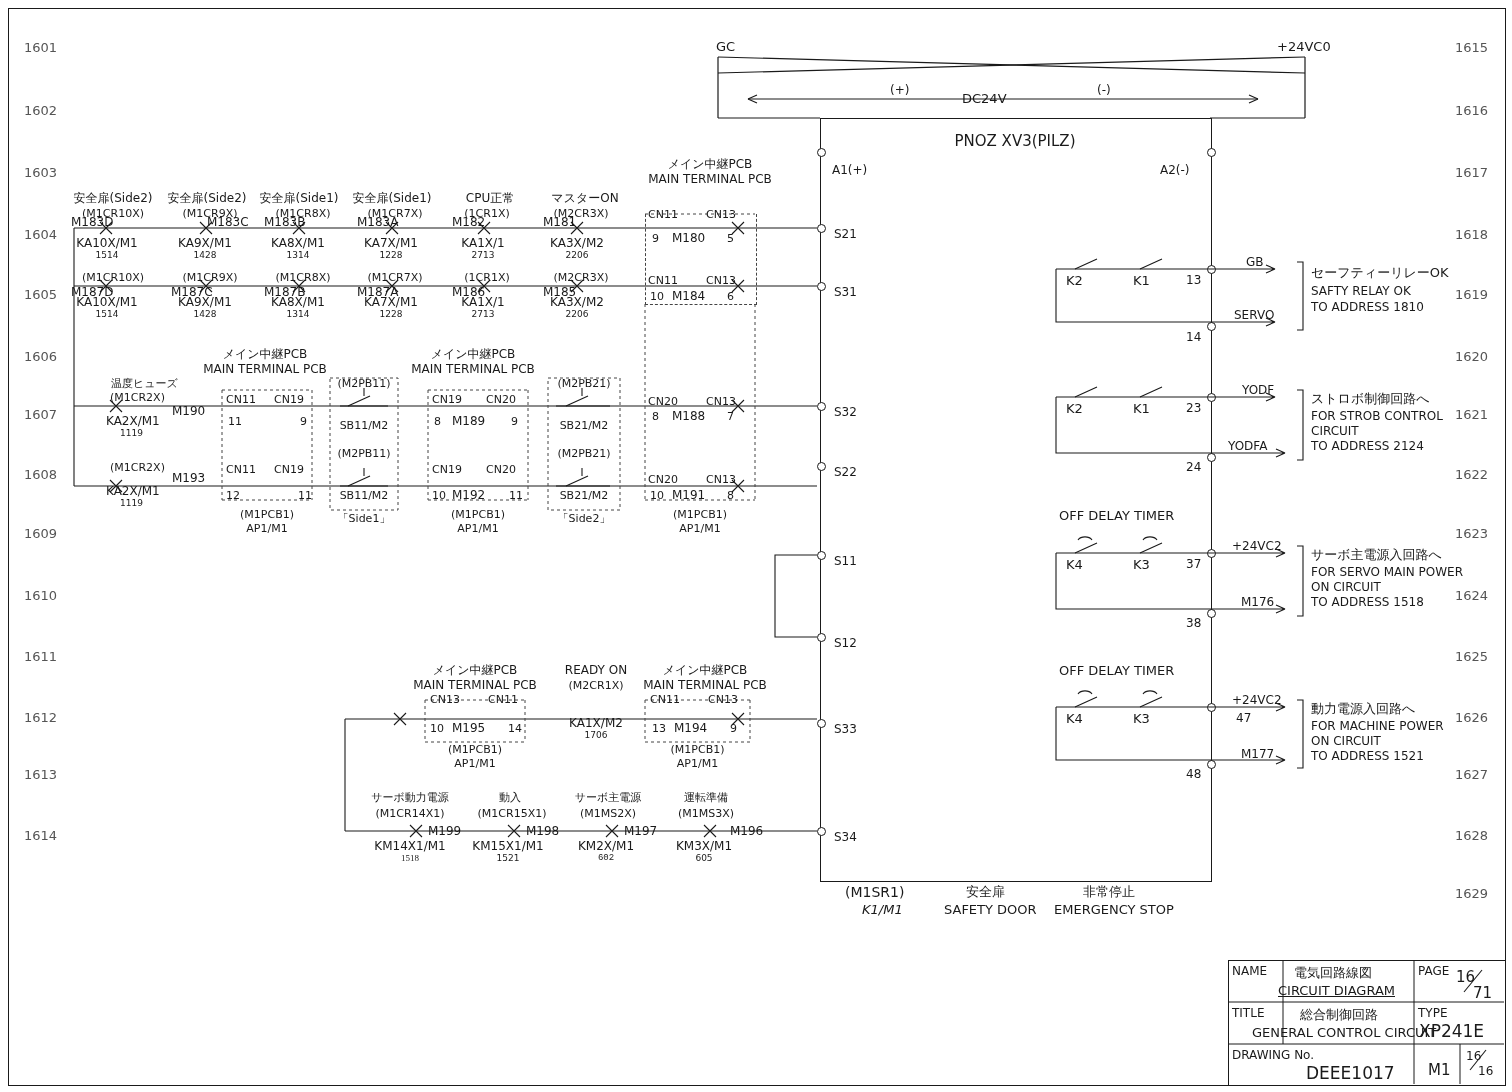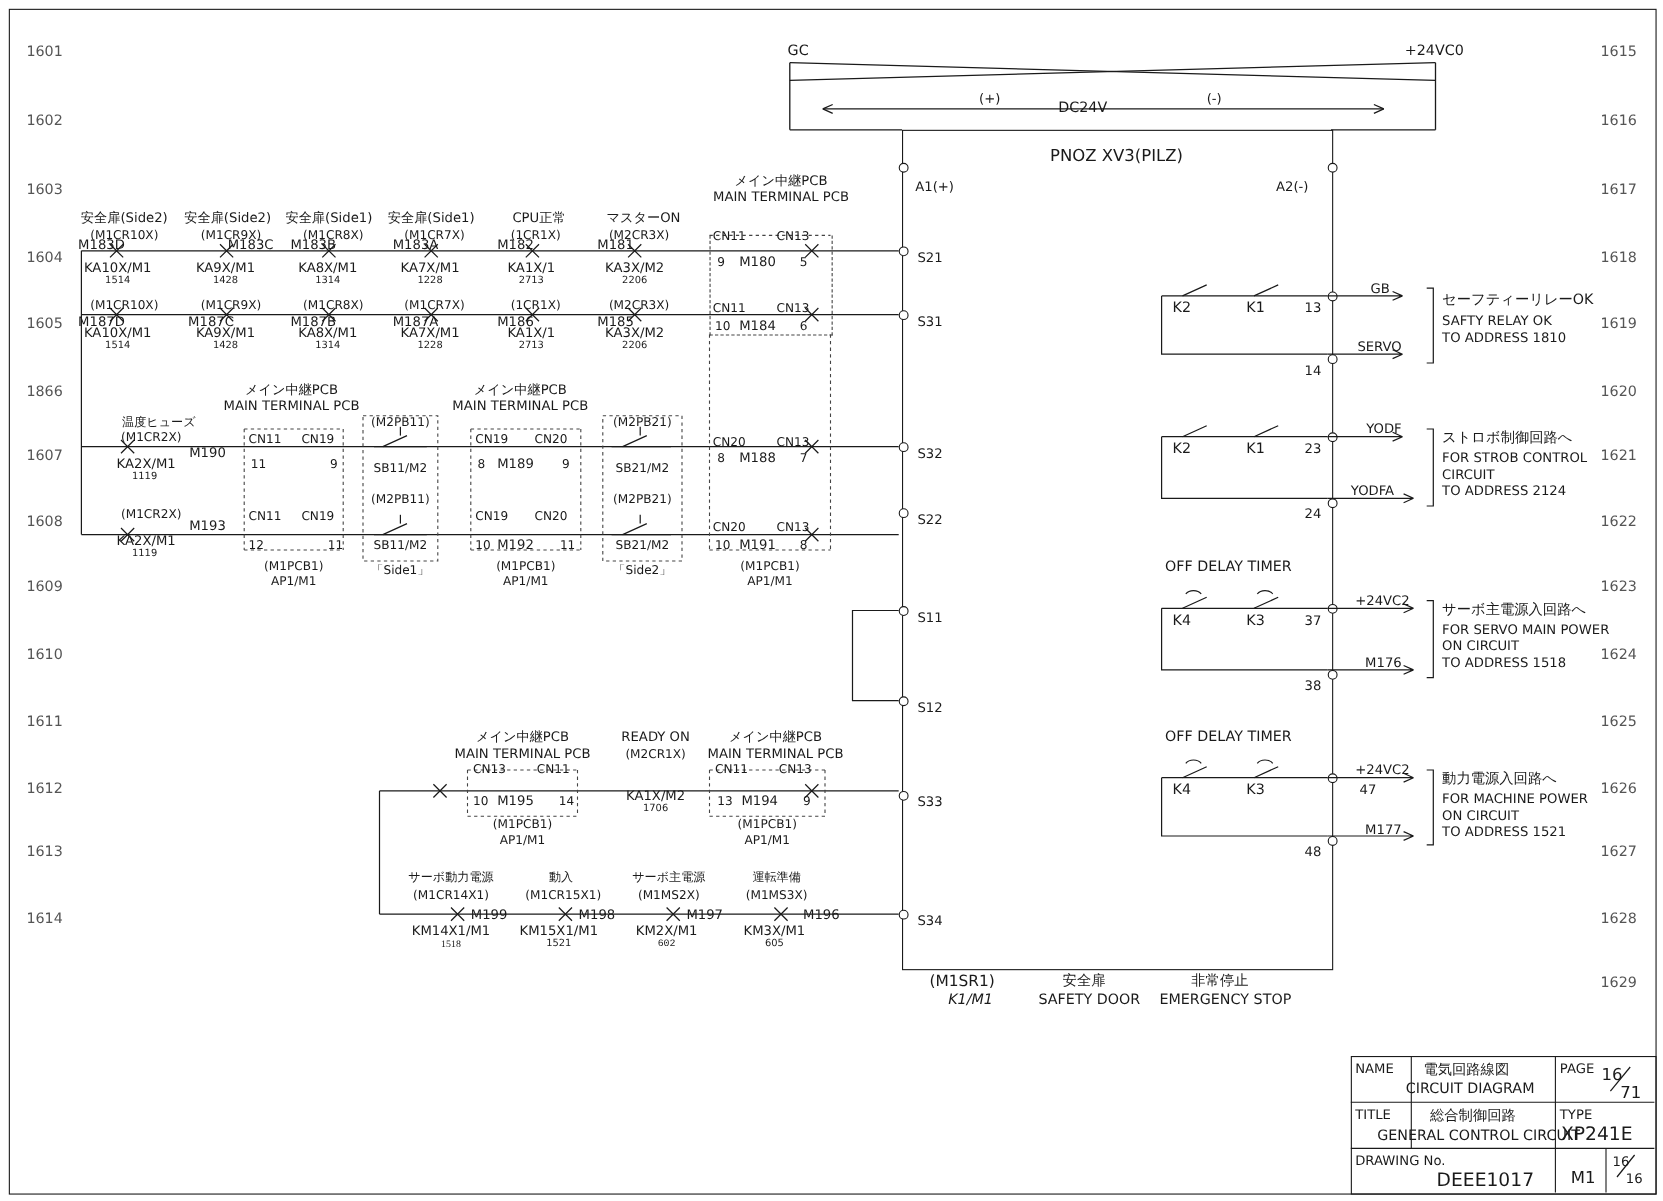--- a/index.html
+++ b/index.html
@@ -24,21 +24,21 @@
 
 <div id="sheet">
 
   <div class="box" style="left:8px;top:8px;width:1496px;height:1076px;"></div>
 
   <div class="t s13 gray" style="left:24px;top:41px;">1601</div>
   <div class="t s13 gray" style="left:24px;top:104px;">1602</div>
   <div class="t s13 gray" style="left:24px;top:166px;">1603</div>
   <div class="t s13 gray" style="left:24px;top:228px;">1604</div>
   <div class="t s13 gray" style="left:24px;top:288px;">1605</div>
-  <div class="t s13 gray" style="left:24px;top:350px;">1866</div>
+  <div class="t s13 gray" style="left:24px;top:350px;">1606</div>
   <div class="t s13 gray" style="left:24px;top:408px;">1607</div>
   <div class="t s13 gray" style="left:24px;top:468px;">1608</div>
   <div class="t s13 gray" style="left:24px;top:527px;">1609</div>
   <div class="t s13 gray" style="left:24px;top:589px;">1610</div>
   <div class="t s13 gray" style="left:24px;top:650px;">1611</div>
   <div class="t s13 gray" style="left:24px;top:711px;">1612</div>
   <div class="t s13 gray" style="left:24px;top:768px;">1613</div>
   <div class="t s13 gray" style="left:24px;top:829px;">1614</div>
 
   <div class="t s13 gray" style="left:1455px;top:41px;">1615</div>
@@ -512,21 +512,21 @@
       <path d="M1228,1002 L1504,1002"></path>
       <path d="M1228,1044 L1504,1044"></path>
       <path d="M1414,960 L1414,1084"></path>
       <path d="M1283,960 L1283,1002"></path>
       <path d="M1283,1002 L1283,1044"></path>
       <path d="M1460,1044 L1460,1084"></path>
     </g>
   </svg>
   <div class="t s12" style="left:1232px;top:965px;">NAME</div>
   <div class="t s13" style="left:1294px;top:966px;">電気回路線図</div>
-  <div class="t s13" style="left:1278px;top:984px;">CIRCUIT DIAGRAM</div>
+  <div class="t s13" style="left:1278px;top:984px;text-decoration:underline;">CIRCUIT DIAGRAM</div>
   <div class="t s12" style="left:1418px;top:965px;">PAGE</div>
   <div class="t s15" style="left:1456px;top:969px;">16</div>
   <div class="t s15" style="left:1473px;top:985px;">71</div>
   <svg style="left:0;top:0;width:1512px;height:1092px;">
     <g stroke="#1a1a1a" stroke-width="1.1">
         <path d="M1482,970 L1464,992"></path>
       </g>
   </svg>
 
   <div class="t s12" style="left:1232px;top:1007px;">TITLE</div>

